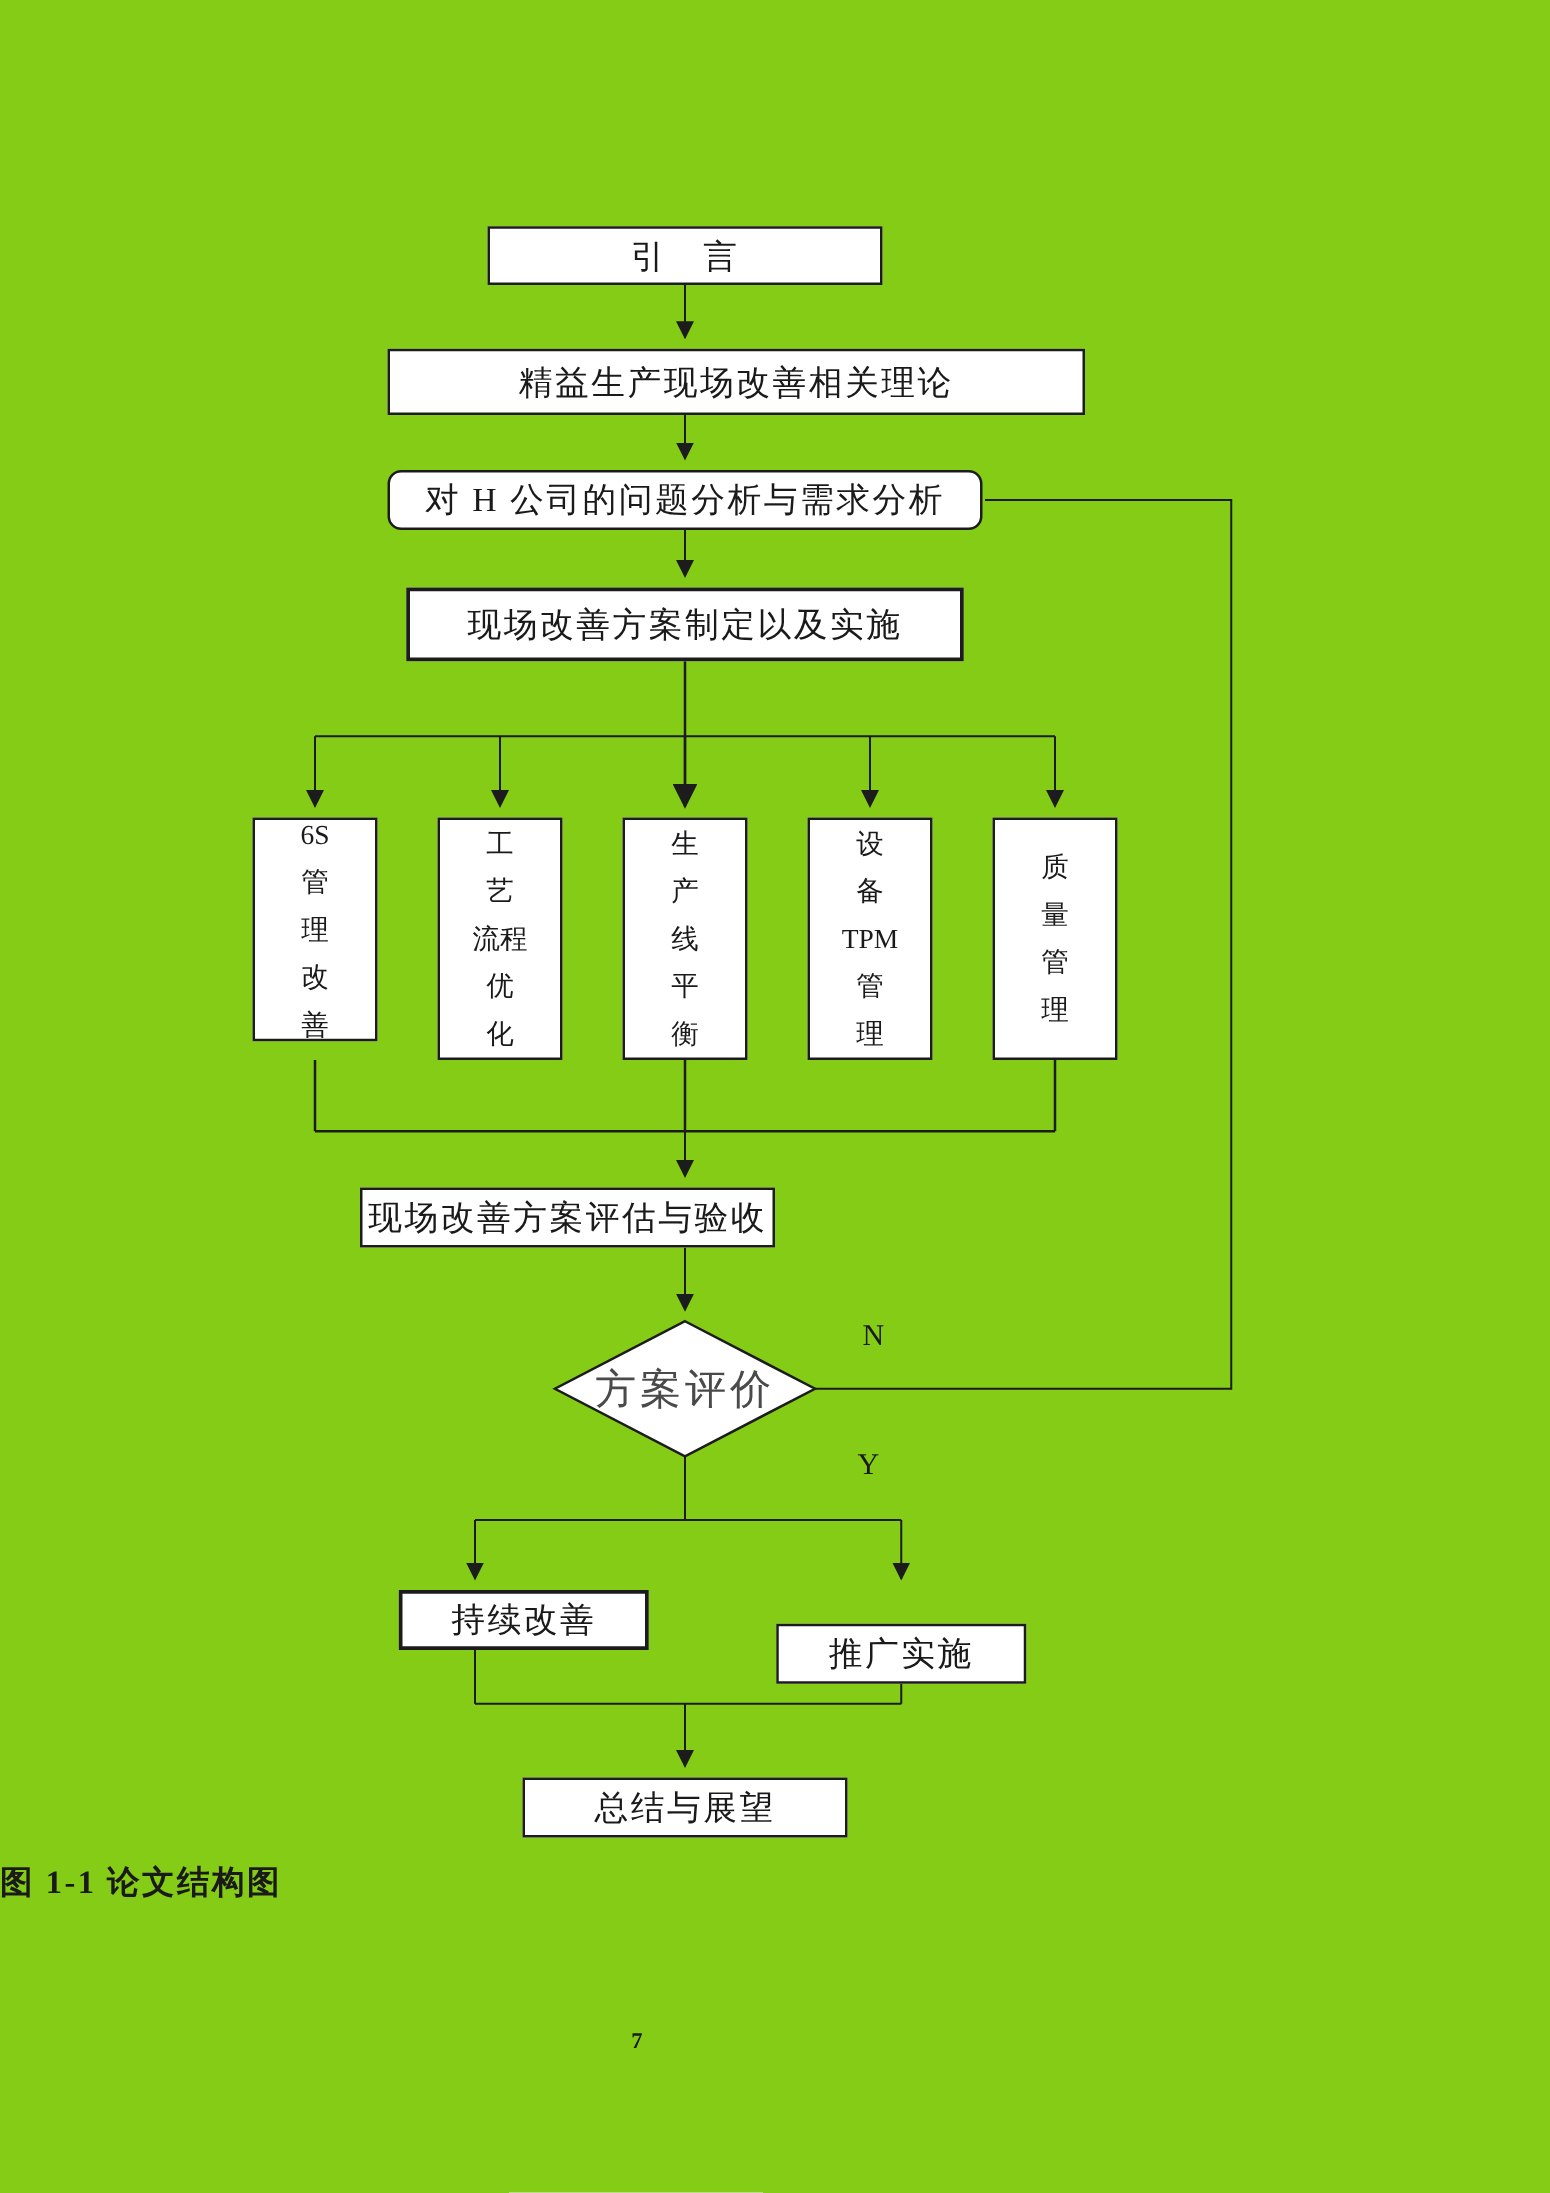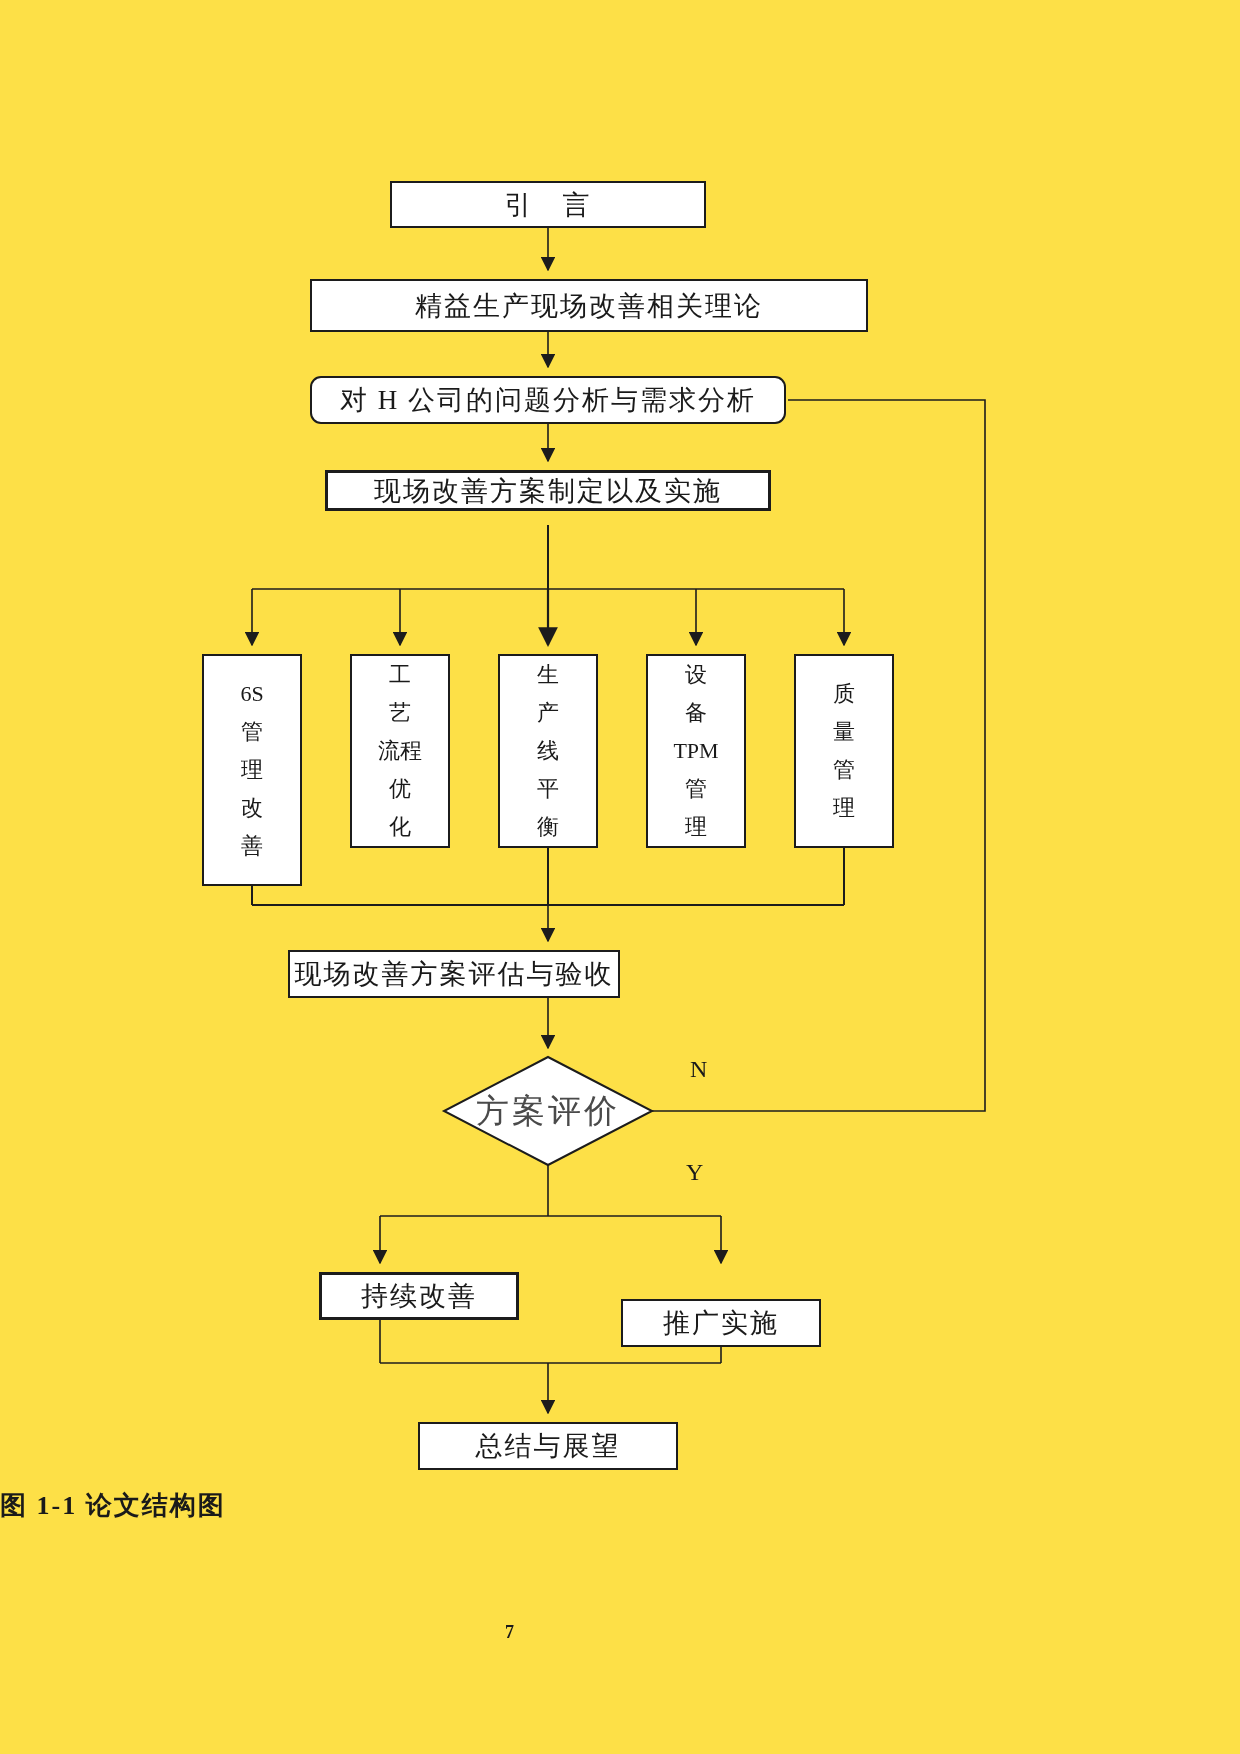--- a/index.html
+++ b/index.html
@@ -1,20 +1,20 @@
 <!DOCTYPE html>
 <html><head>
 <meta charset="utf-8">
 <style>
   html,body{margin:0;padding:0;background:#e8e8e8;}
   .page{
     position:relative;
     width:1240px;height:1754px;
     margin:0 auto;
-    background:#fde047;
+    background:#84cc16;
     font-family:"Liberation Serif","DejaVu Serif",serif;
     color:#1a1a1a;
     overflow:hidden;
   }
   .layer{position:absolute;left:0;top:0;}
   .node{
     position:absolute;
     background:#ffffff;
     border:2px solid #1c1c1c;
     display:flex;align-items:center;justify-content:center;
@@ -107,23 +107,23 @@
 
     <polygon points="548,1057 652,1111 548,1165 444,1111" fill="#ffffff" stroke="#1c1c1c" stroke-width="2"></polygon>
   </svg>
 
   <div class="node" style="left:390px;top:181px;width:316px;height:47px;"><span>引　言</span></div>
 
   <div class="node" style="left:310px;top:279px;width:558px;height:53px;"><span>精益生产现场改善相关理论</span></div>
 
   <div class="node" style="left:310px;top:376px;width:476px;height:48px;border-radius:11px;"><span>对 H 公司的问题分析与需求分析</span></div>
 
-  <div class="node thick" style="left:325px;top:470px;width:446px;height:41px;align-items:center;"><span>现场改善方案制定以及实施</span></div>
+  <div class="node thick" style="left:325px;top:470px;width:446px;height:59px;align-items:center;"><span>现场改善方案制定以及实施</span></div>
 
-  <div class="node vbox" style="left:202px;top:654px;width:100px;height:232px;"><span>6S
+  <div class="node vbox" style="left:202px;top:654px;width:100px;height:179px;"><span>6S
 管
 理
 改
 善</span></div>
 
   <div class="node vbox" style="left:350px;top:654px;width:100px;height:194px;"><span>工
 艺
 流程
 优
 化</span></div>

